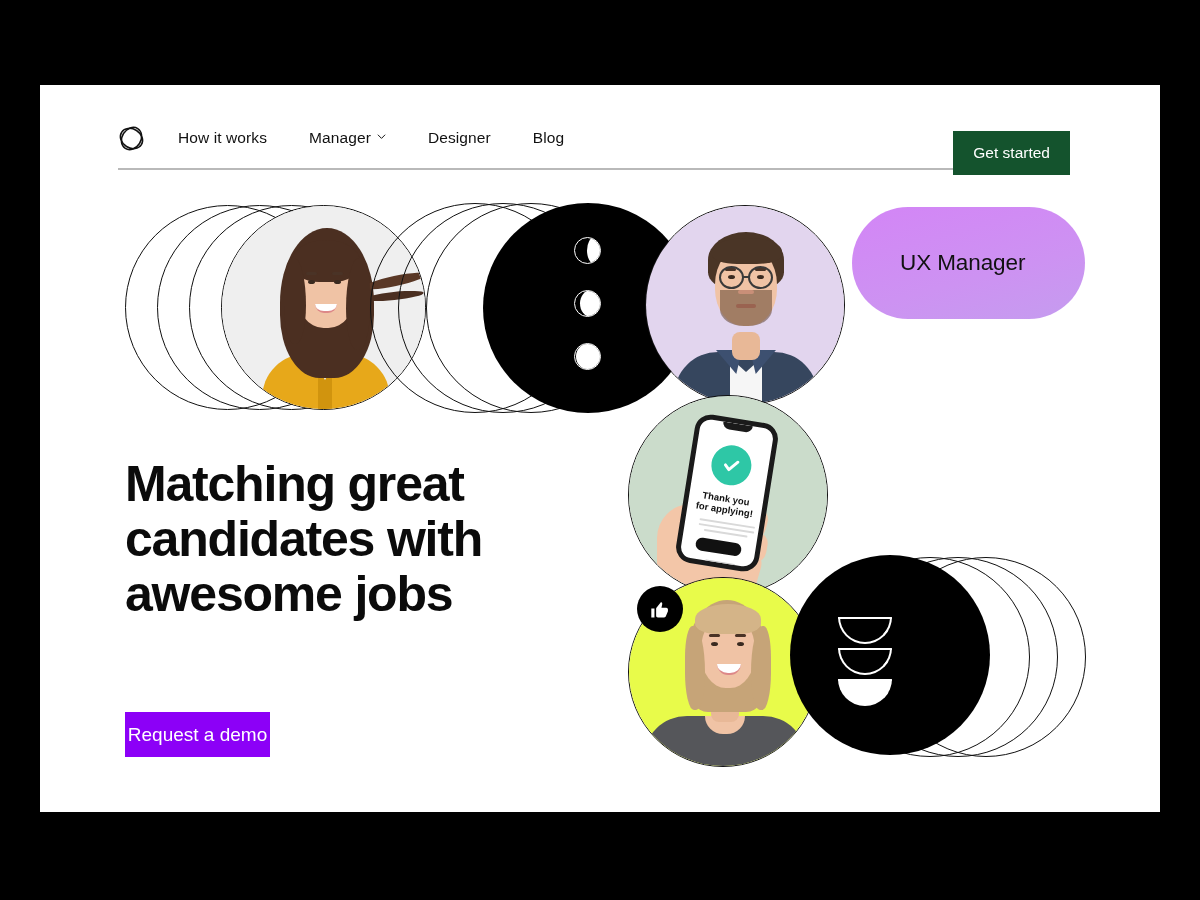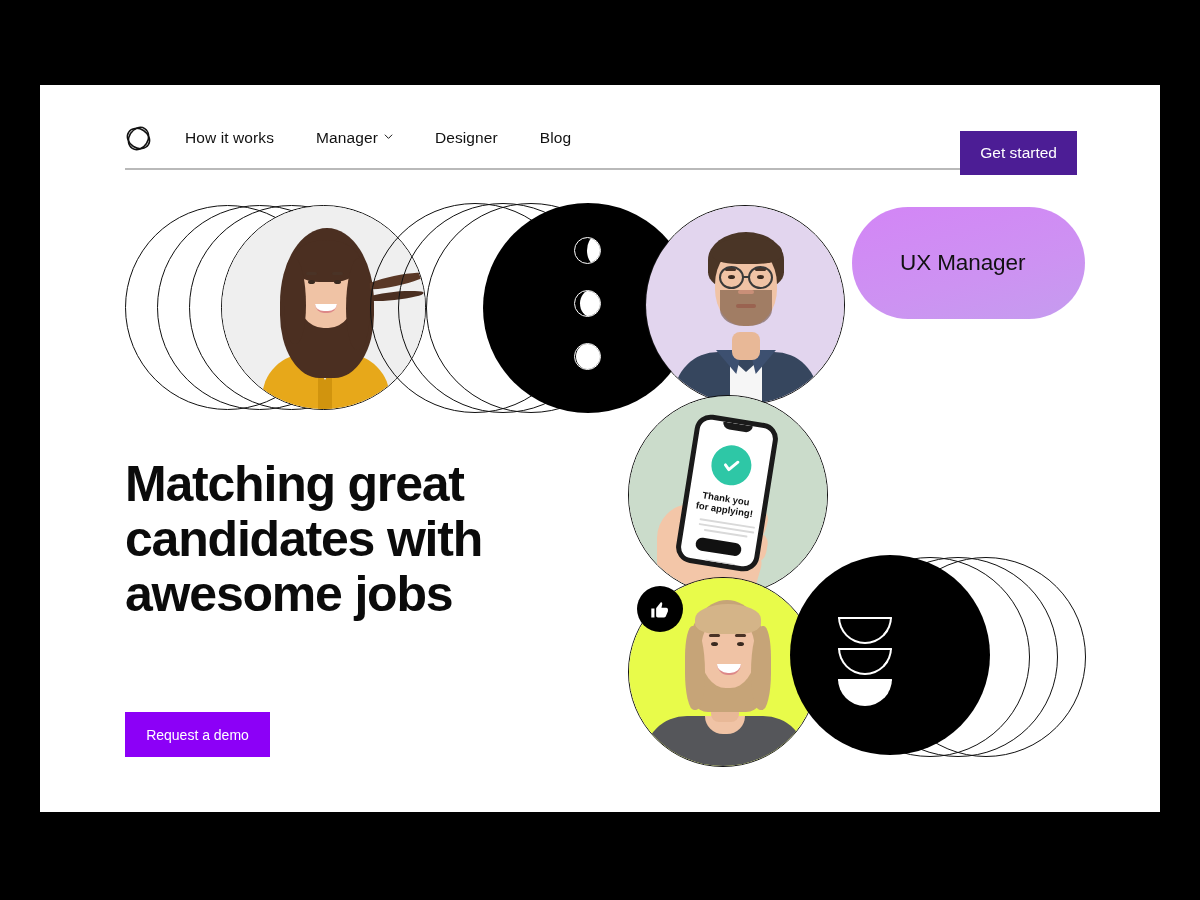--- a/index.html
+++ b/index.html
@@ -11,58 +11,58 @@
 
   .page { position: relative; width: 1200px; height: 900px; background: #000; }
 
   .card {
     position: absolute; left: 40px; top: 85px;
     width: 1120px; height: 727px;
     background: #ffffff; overflow: hidden;
   }
 
   
-  .nav { position: absolute; left: 85px; top: 23px; width: 952px; height: 62px; }
+  .nav { position: absolute; left: 78px; top: 23px; width: 952px; height: 62px; }
   .nav-row { display: flex; align-items: center; height: 60px; }
   .logo { width: 27px; height: 27px; flex: 0 0 auto; margin-right: 33px; }
   .nav-links { display: flex; align-items: center; gap: 0px; }
   .nav-link {
     font-size: 15.5px; color: #111; letter-spacing: .1px;
     padding: 0 18px 0 0; margin-right: 24px; white-space: nowrap;
     display: flex; align-items: center; gap: 6px; cursor: pointer;
   }
   .nav-link:last-child { margin-right: 0; }
   .chev { display: inline-block; width: 9px; height: 9px; position: relative; top: -2px; }
   .nav-rule {
     position: absolute; left: 0; top: 60px; width: 952px; height: 2px;
     background: #b9b9b9;
   }
   .get-started {
     position: absolute; right: 0; top: 23px;
-    background: #4c1d95; color: #fff; border: 0;
+    background: #14532d; color: #fff; border: 0;
     font-size: 15.5px; font-family: "Liberation Sans", sans-serif;
     padding: 0 20px; height: 44px; line-height: 44px; cursor: pointer;
     white-space: nowrap;
   }
 
   
   .headline {
     position: absolute; left: 85px; top: 372px; width: 480px;
     font-size: 50px; line-height: 55px; font-weight: 700;
     letter-spacing: -1.2px; color: #0b0b0b;
   }
   .subcopy {
     position: absolute; left: 85px; top: 549px; width: 400px;
     font-size: 14.5px; line-height: 25px; color: #2a2a2a;
   }
   .demo-btn {
     position: absolute; left: 85px; top: 627px;
     width: 145px; height: 45px; border: 0;
     background: #8C00F7; color: #fff; cursor: pointer;
-    font-size: 14px; font-family: "Liberation Sans", sans-serif;
+    font-size: 19px; font-family: "Liberation Sans", sans-serif;
   }
 
   
   .collage { position: absolute; left: 0; top: 0; width: 1120px; height: 727px; }
 
   .ring {
     position: absolute; border: 1.6px solid #111; border-radius: 50%;
     background: transparent;
   }
   .disc { position: absolute; border-radius: 50%; overflow: hidden; }

